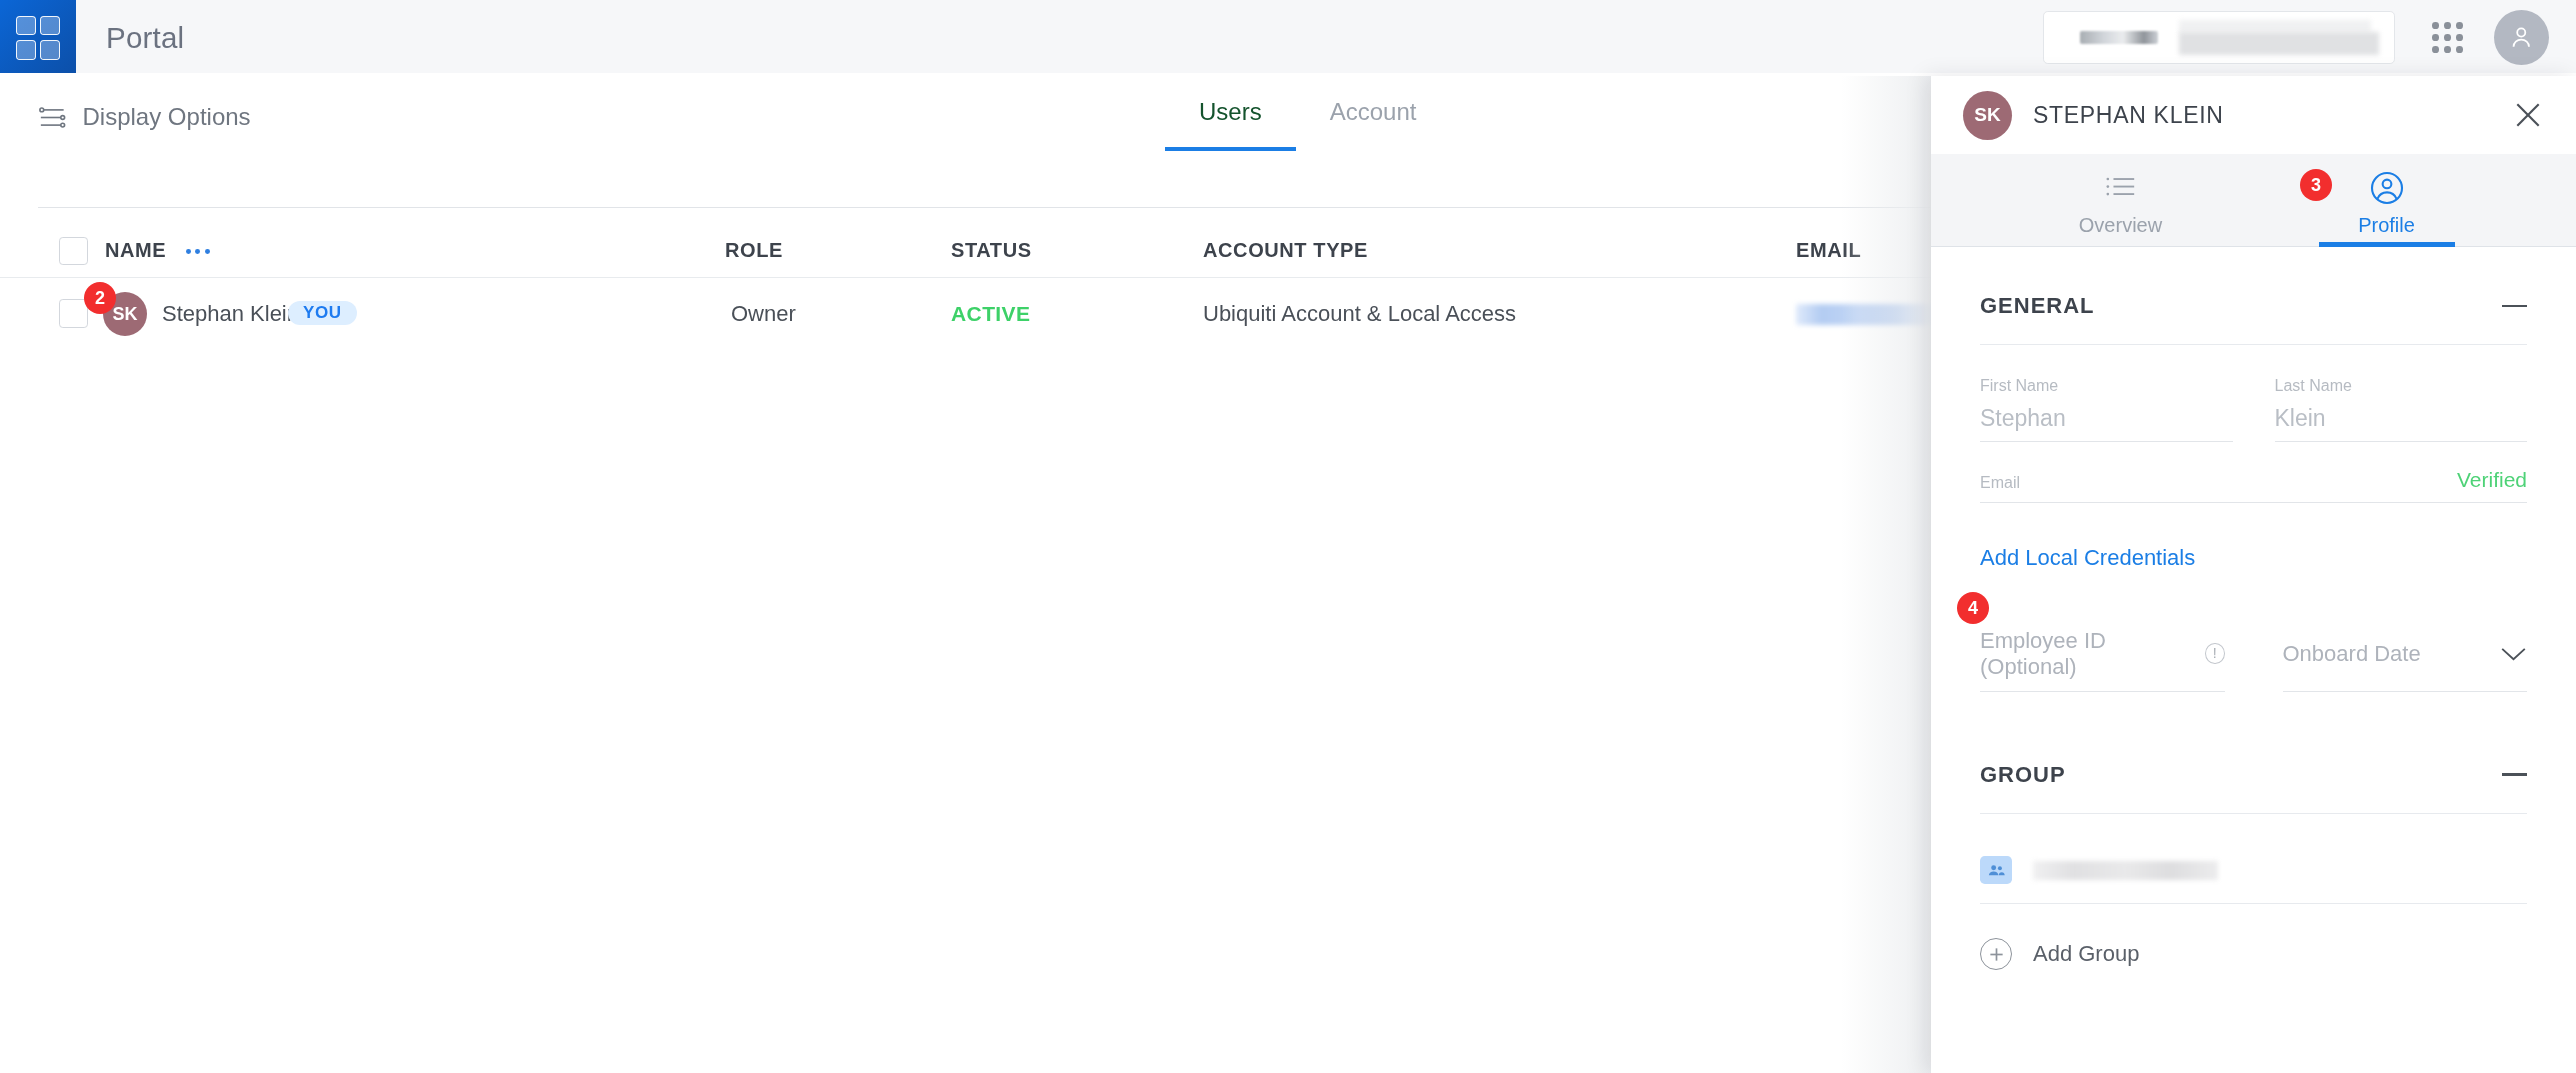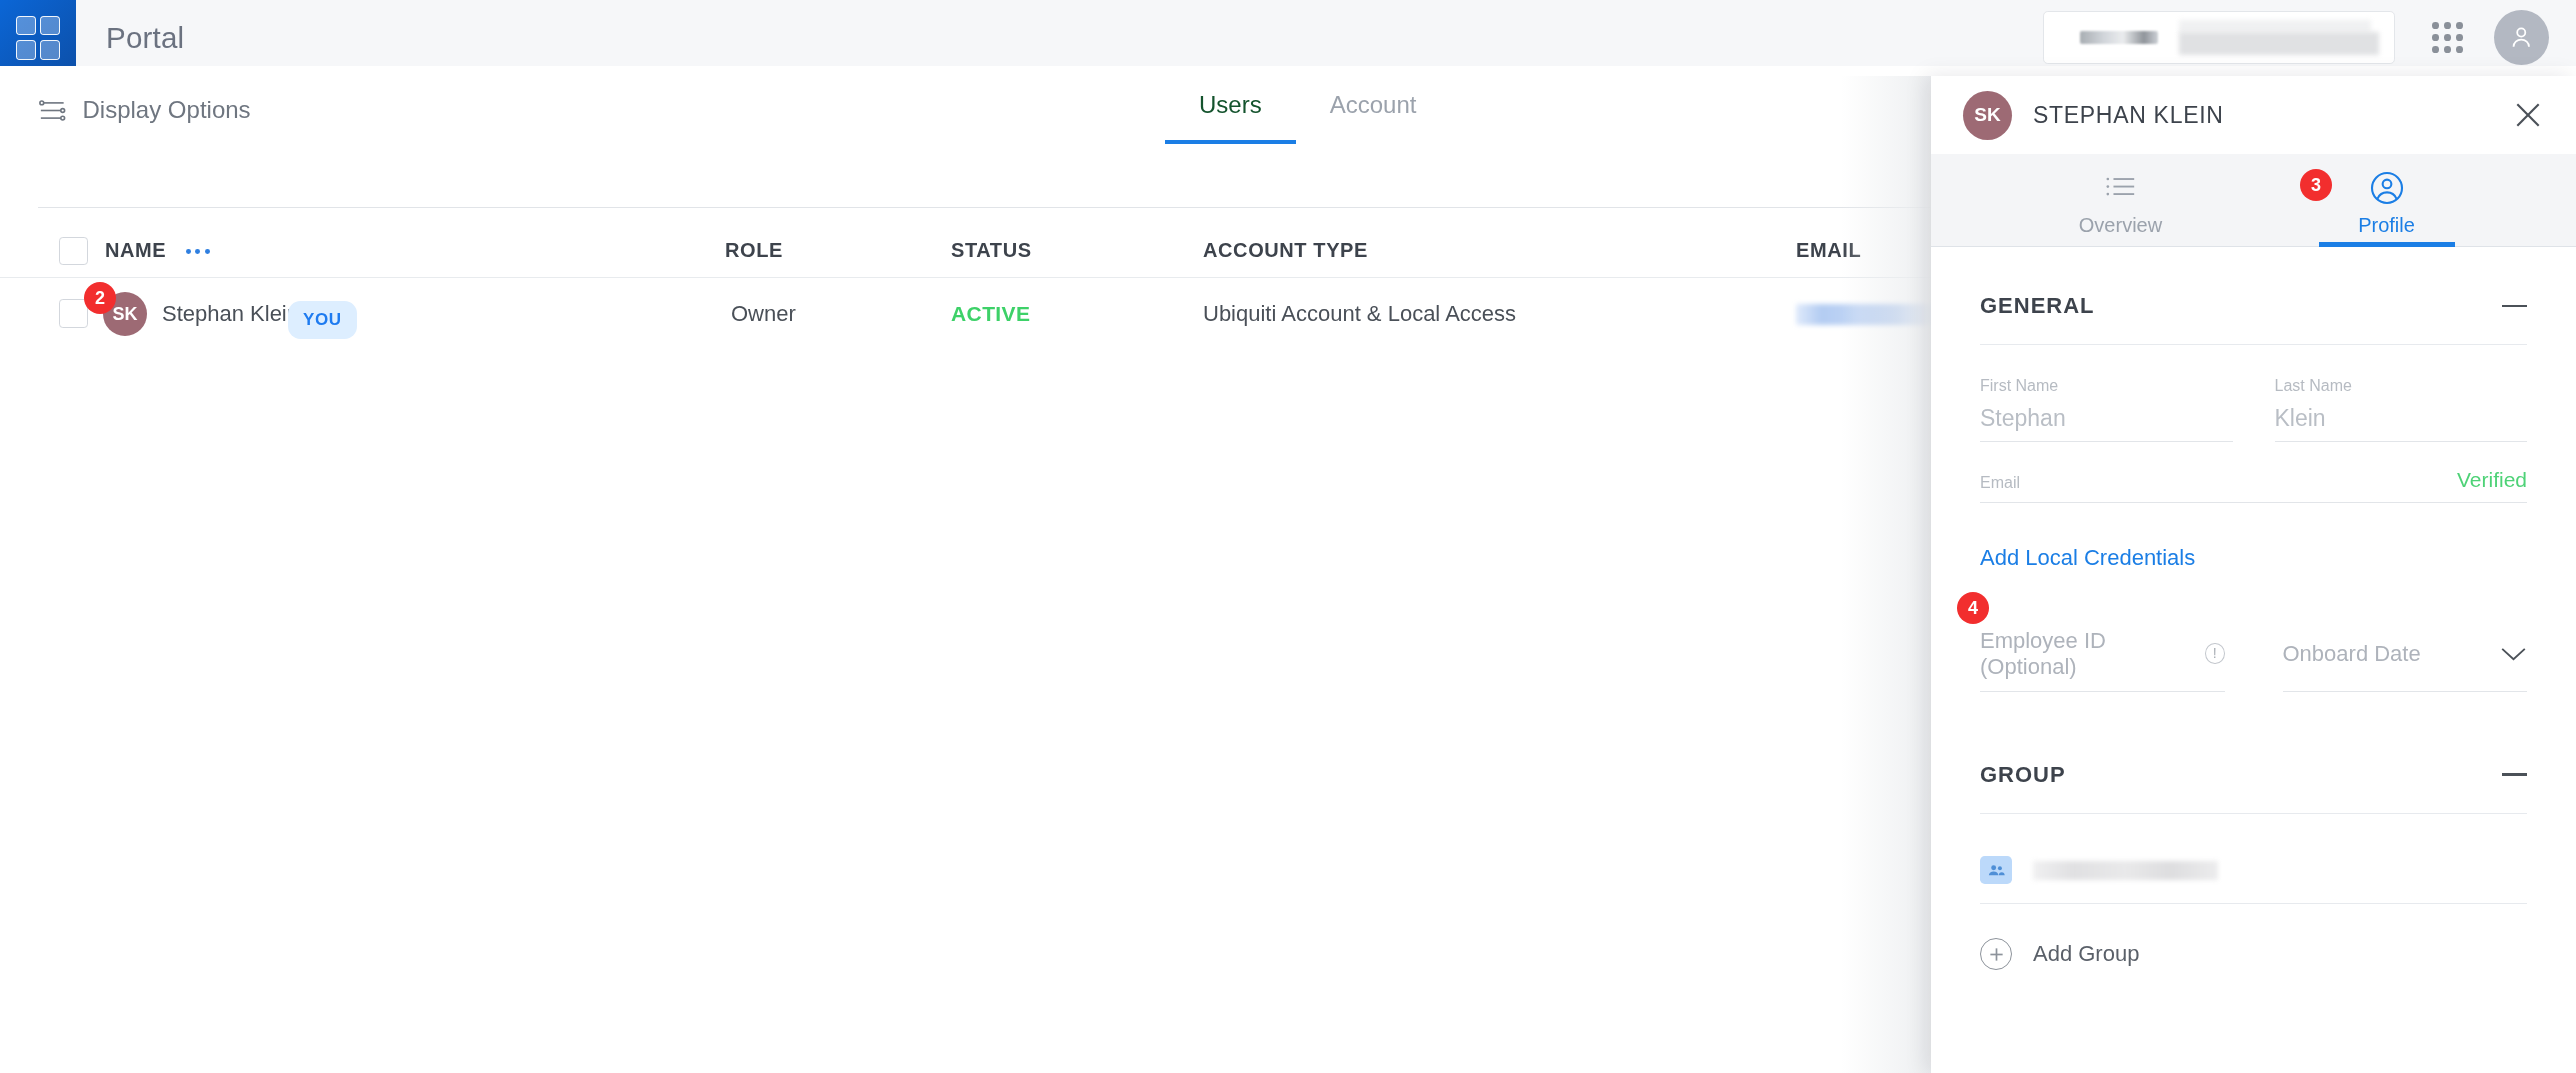--- a/index.html
+++ b/index.html
@@ -72,21 +72,21 @@
   }
   .apps-dots i { width: 6.7px; height: 6.7px; border-radius: 50%; background: #8a9099; display: block; }
   .avatar-circle {
     width: 55px; height: 55px; border-radius: 50%;
     background: #b3b8c2; margin-left: 17px;
     display: flex; align-items: center; justify-content: center;
   }
 
   
   .subbar {
-    position: absolute; top: 66px; left: 0;
+    position: absolute; top: 73px; left: 0;
     width: 2576px; height: 88px;
     background: #ffffff;
     display: flex; align-items: center;
   }
   .display-options {
     display: flex; align-items: center; gap: 16px;
     margin-left: 38px; cursor: pointer;
   }
   .display-options .label { font-size: 24px; color: #6f7680; }
   .slider-icon { width: 28.5px; height: 25px; }
@@ -131,21 +131,21 @@
   }
   .cell { position: absolute; font-size: 22px; color: #4a5058; white-space: nowrap; }
   .av-sk {
     width: 44px; height: 44px; border-radius: 50%;
     background: #9d6a74; color: #fff; font-size: 18px; font-weight: 600;
     display: flex; align-items: center; justify-content: center;
     position: relative;
   }
   .you-pill {
     background: #ddeeff; color: #1e7bf0; font-size: 17px; font-weight: 700;
-    border-radius: 12.4px; padding: 9px 15px; letter-spacing: 0.6px;
+    border-radius: 12.4px; padding: 2px 15px; letter-spacing: 0.6px;
   }
   .status-active { color: #3dd168; font-weight: 700; font-size: 21px; letter-spacing: 0.4px; }
   .email-redact {
     width: 141px; height: 21px; border-radius: 1.9px;
     background: linear-gradient(90deg,#dfeafb 0%,#b3ccf2 18%,#c2d6f5 45%,#a9c4ef 72%,#bcd1f4 100%);
     filter: blur(2.9px);
   }
 
   
   .content-fade {

